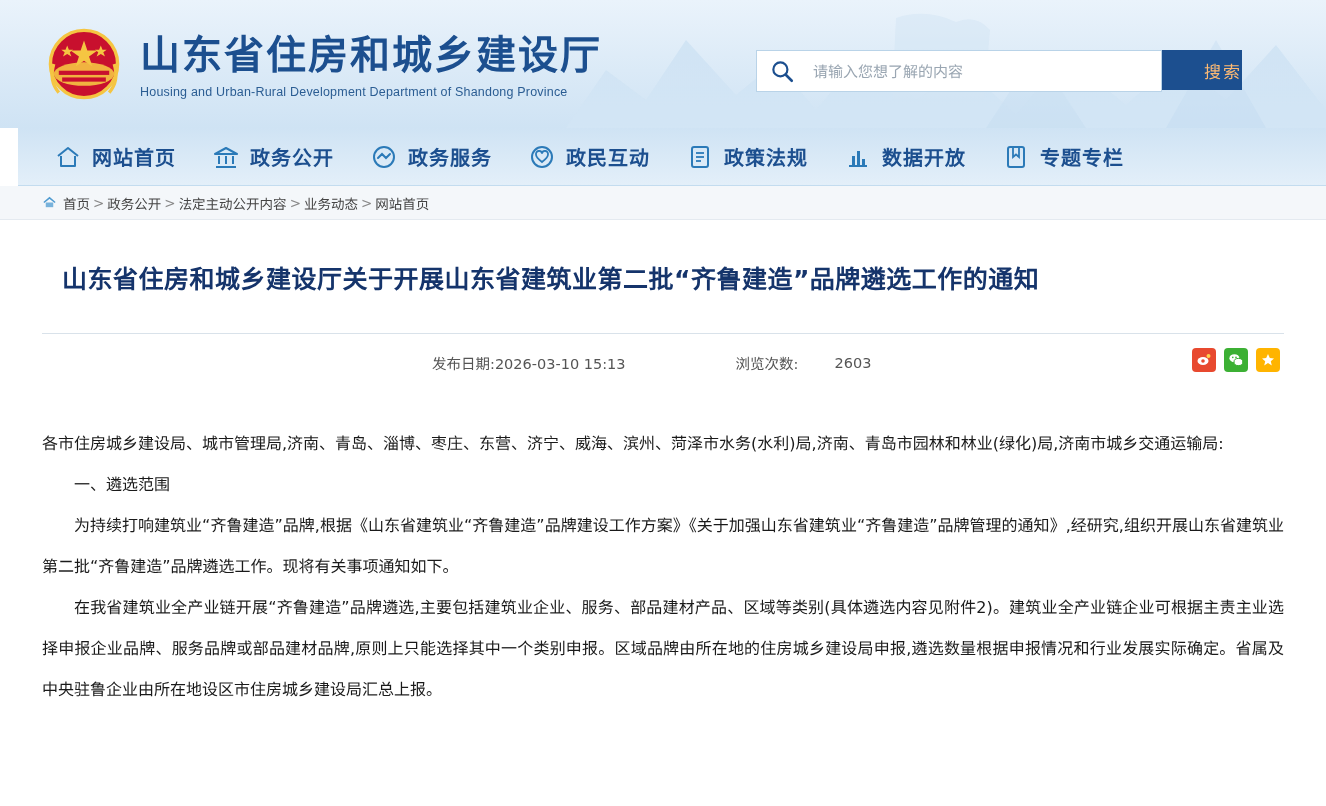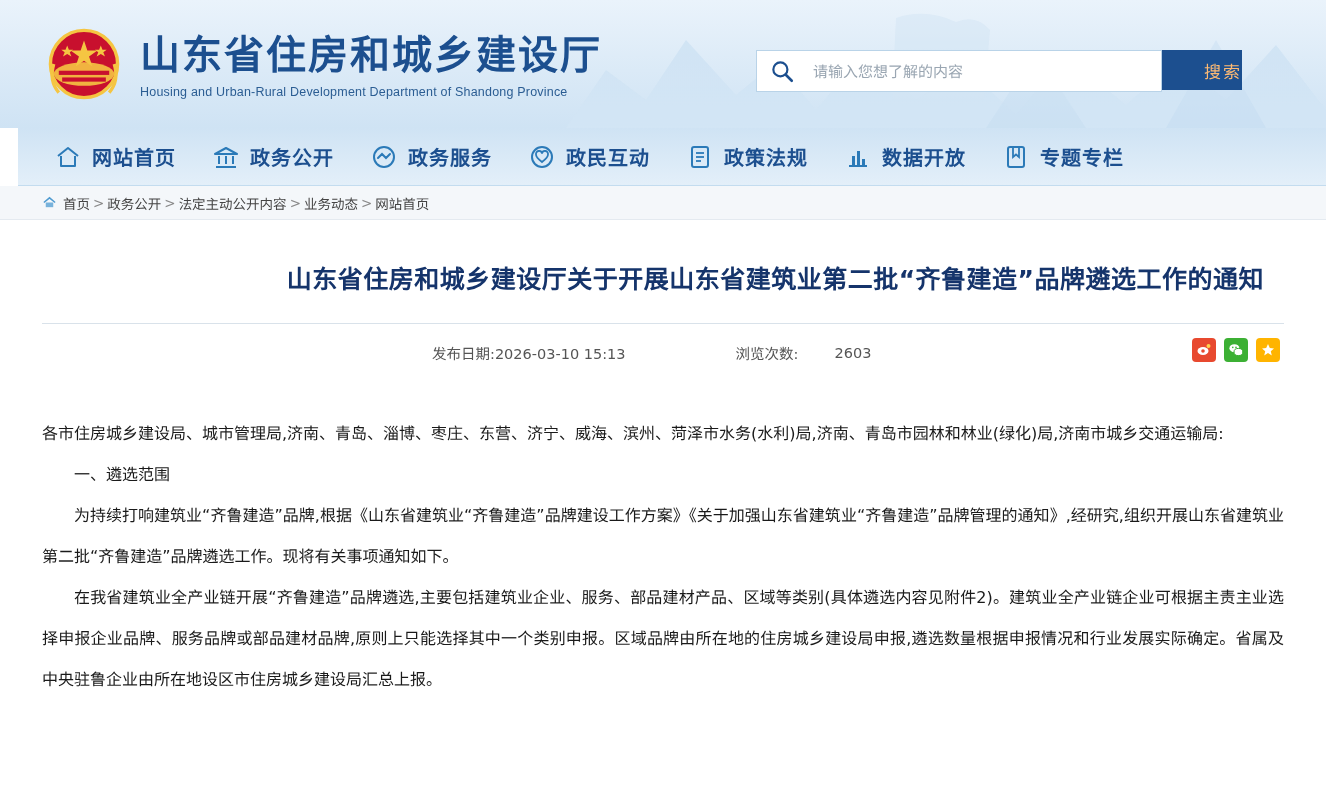--- a/index.html
+++ b/index.html
@@ -115,26 +115,26 @@
   .home-icon { width: 15px; height: 15px; margin-right: 6px; flex: 0 0 15px; }
   .crumb { color: #444; }
   .crumb.sep { margin: 0 3px; color: #888; }
 
   
   .article {
     padding: 0 42px;
   }
   .article-inner { max-width: 1242px; margin: 0 auto; }
   .article-title {
-    text-align: right;
+    text-align: left;
     font-size: 25px;
     font-weight: bold;
     color: #15346b;
     letter-spacing: .5px;
-    padding: 42px 20px 26px;
+    padding: 42px 20px 36px;
     line-height: 1.4;
     font-family: "DejaVu Sans", sans-serif;
     border-bottom: 1px solid #d9e2ea;
   }
   .meta-row {
     display: flex; align-items: center;
     padding: 18px 6px 14px;
     font-size: 14.5px; color: #555;
     font-family: "DejaVu Sans", sans-serif;
     position: relative;

